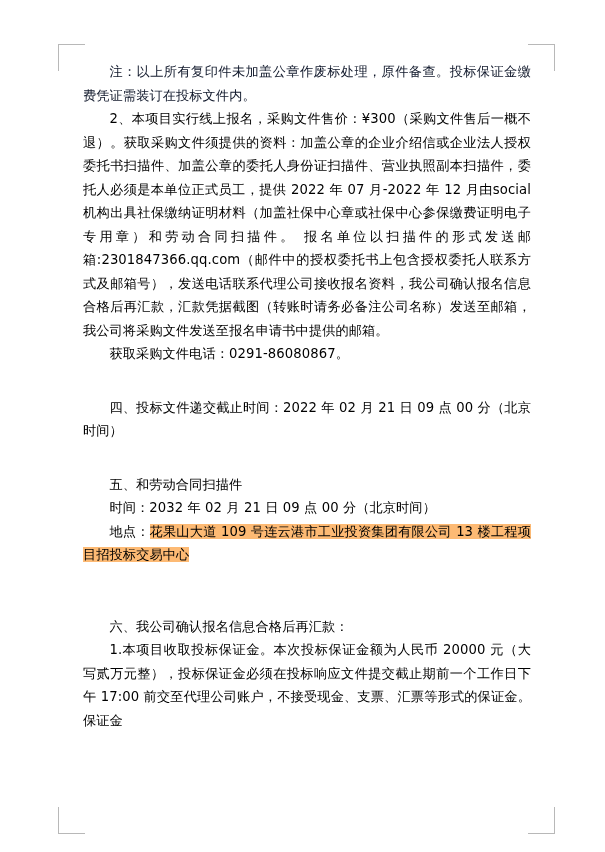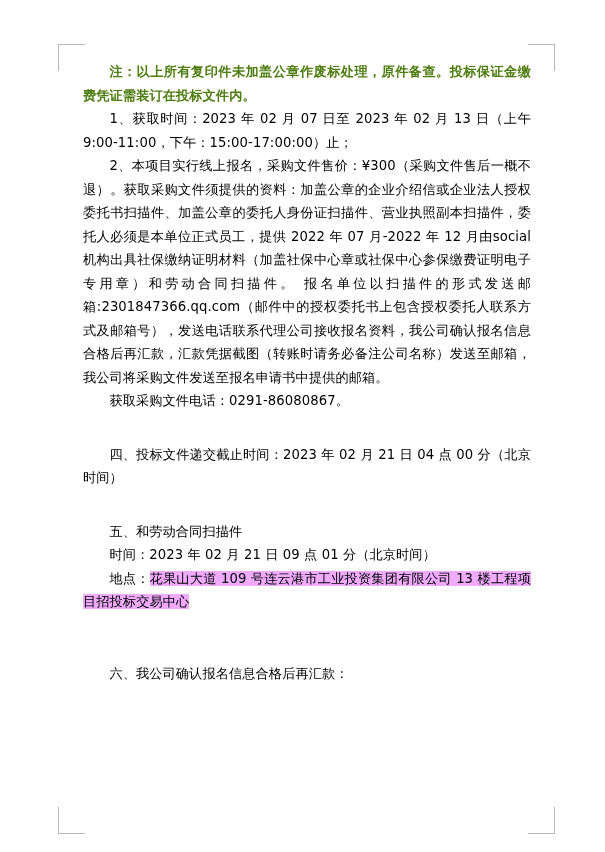--- a/index.html
+++ b/index.html
@@ -44,67 +44,67 @@
   }
   p {
     margin: 0;
     font-size: 13.2px;
     line-height: 1.78;
     text-align: justify;
     text-justify: inter-ideograph;
     letter-spacing: 0.1px;
   }
   .red {
-    color: #4d7c0f;
-    font-weight: bold;
+    color: #0f172a;
+    font-weight: normal;
   }
   .indent2 { text-indent: 2em; }
   .spacer-md { height: 18px; }
   .spacer-lg { height: 30px; }
   .center-ish { padding-left: 3em; }
   .hl-block {
-    background: #f0abfc;
+    background: #fdba74;
     box-decoration-break: clone;
     -webkit-box-decoration-break: clone;
   }
 </style>
 </head>
 <body>
 
 <div class="page">
 
   <div class="corner tl"></div>
   <div class="corner tr"></div>
   <div class="corner bl"></div>
   <div class="corner br"></div>
 
   <div class="content">
 
     <p class="red indent2">注：以上所有复印件未加盖公章作废标处理，原件备查。投标保证金缴费凭证需装订在投标文件内。</p>
 
 
-    <p class="indent2">1、获取时间：2023 年 02 月 07 日至 2023 年 02 月 13 日（上午 9:00-11:00，下午：15:00-17:00:00）止；</p>
 
     <p class="indent2">2、本项目实行线上报名，采购文件售价：¥300（采购文件售后一概不退）。获取采购文件须提供的资料：加盖公章的企业介绍信或企业法人授权委托书扫描件、加盖公章的委托人身份证扫描件、营业执照副本扫描件，委托人必须是本单位正式员工，提供 2022 年 07 月-2022 年 12 月由social机构出具社保缴纳证明材料（加盖社保中心章或社保中心参保缴费证明电子专用章）和劳动合同扫描件。 报名单位以扫描件的形式发送邮箱:2301847366.qq.com（邮件中的授权委托书上包含授权委托人联系方式及邮箱号），发送电话联系代理公司接收报名资料，我公司确认报名信息合格后再汇款，汇款凭据截图（转账时请务必备注公司名称）发送至邮箱，我公司将采购文件发送至报名申请书中提供的邮箱。</p>
 
     <p class="indent2">获取采购文件电话：0291-86080867。</p>
 
     <div class="spacer-lg"></div>
 
-    <p class="indent2">四、投标文件递交截止时间：2023 年 02 月 21 日 04 点 00 分（北京时间）</p>
+    <p class="indent2">四、投标文件递交截止时间：2022 年 02 月 21 日 09 点 00 分（北京时间）</p>
 
 
     <div class="spacer-lg"></div>
 
     <p class="indent2">五、和劳动合同扫描件</p>
 
-    <p class="indent2">时间：2023 年 02 月 21 日 09 点 01 分（北京时间）</p>
+    <p class="indent2">时间：2032 年 02 月 21 日 09 点 00 分（北京时间）</p>
 
     <p class="indent2"><span>地点：</span><span class="hl-block">花果山大道 109 号连云港市工业投资集团有限公司 13 楼工程项目招投标交易中心</span></p>
 
     <div class="spacer-lg"></div>
     <div class="spacer-md"></div>
 
     <p class="indent2">六、我公司确认报名信息合格后再汇款：</p>
 
+    <p class="indent2">1.本项目收取投标保证金。本次投标保证金额为人民币 20000 元（大写贰万元整），投标保证金必须在投标响应文件提交截止期前一个工作日下午 17:00 前交至代理公司账户，不接受现金、支票、汇票等形式的保证金。保证金</p>
 
   </div>
 </div>
 
 </body></html>

